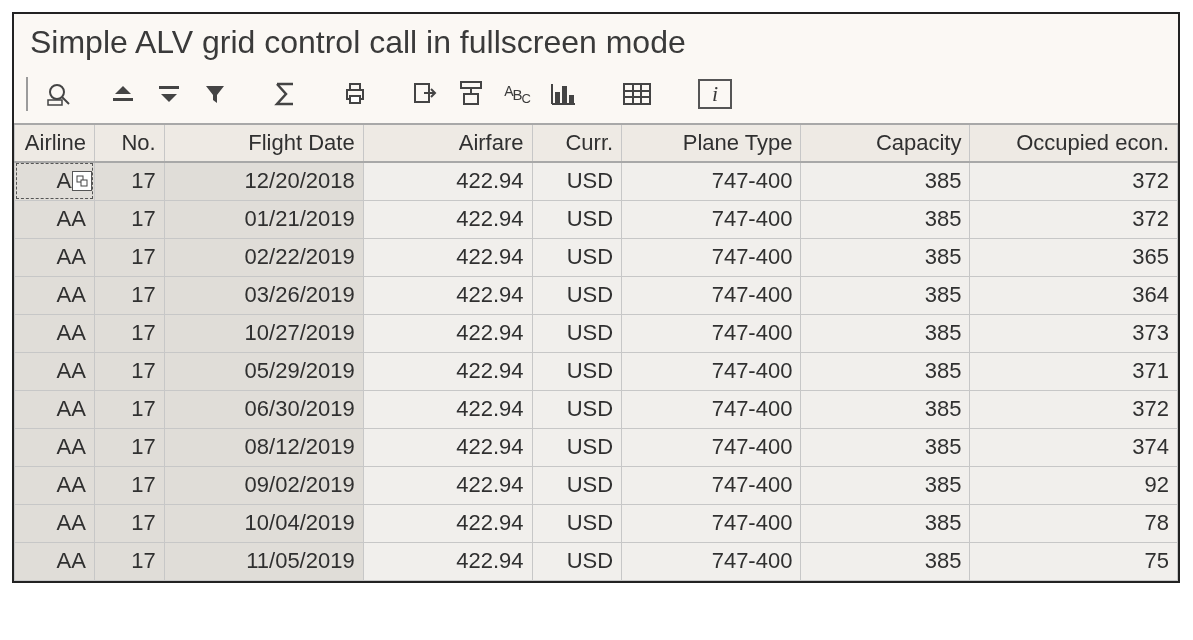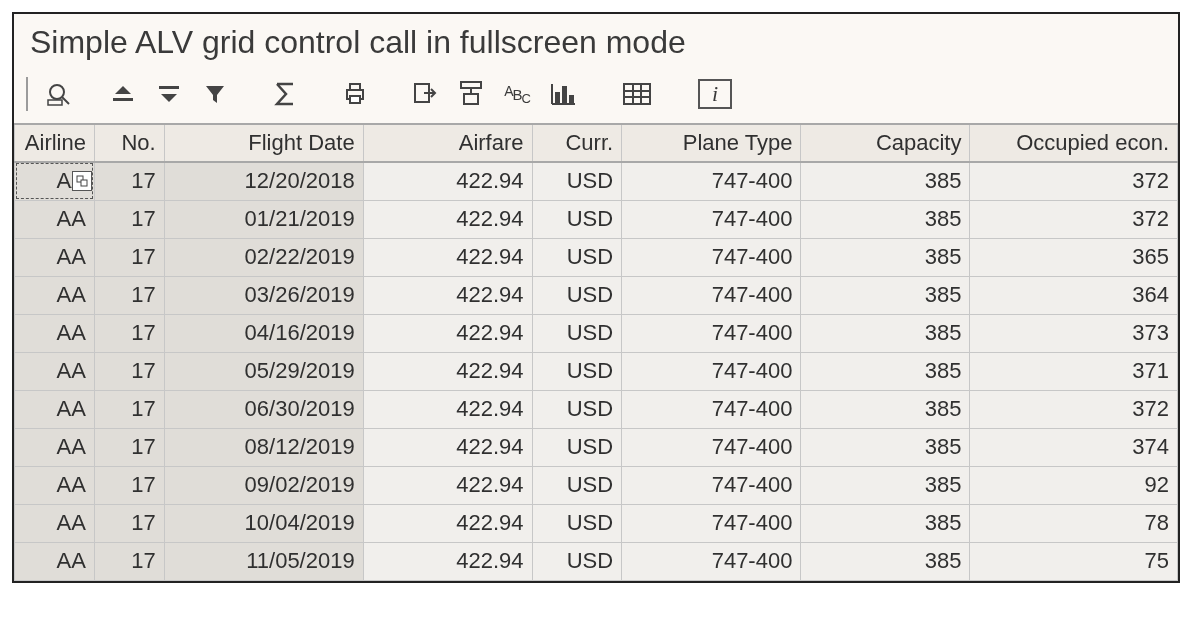--- a/index.html
+++ b/index.html
@@ -264,21 +264,21 @@
           <td class="al-left key">03/26/2019</td>
           <td class="al-right">422.94</td>
           <td class="al-left">USD</td>
           <td class="al-left">747-400</td>
           <td class="al-right">385</td>
           <td class="al-right">364</td>
         </tr>
         <tr>
           <td class="al-left key">AA</td>
           <td class="al-right key">17</td>
-          <td class="al-left key">04/16/2019</td>
+          <td class="al-left key">10/27/2019</td>
           <td class="al-right">422.94</td>
           <td class="al-left">USD</td>
           <td class="al-left">747-400</td>
           <td class="al-right">385</td>
           <td class="al-right">373</td>
         </tr>
         <tr>
           <td class="al-left key">AA</td>
           <td class="al-right key">17</td>
           <td class="al-left key">05/29/2019</td>

